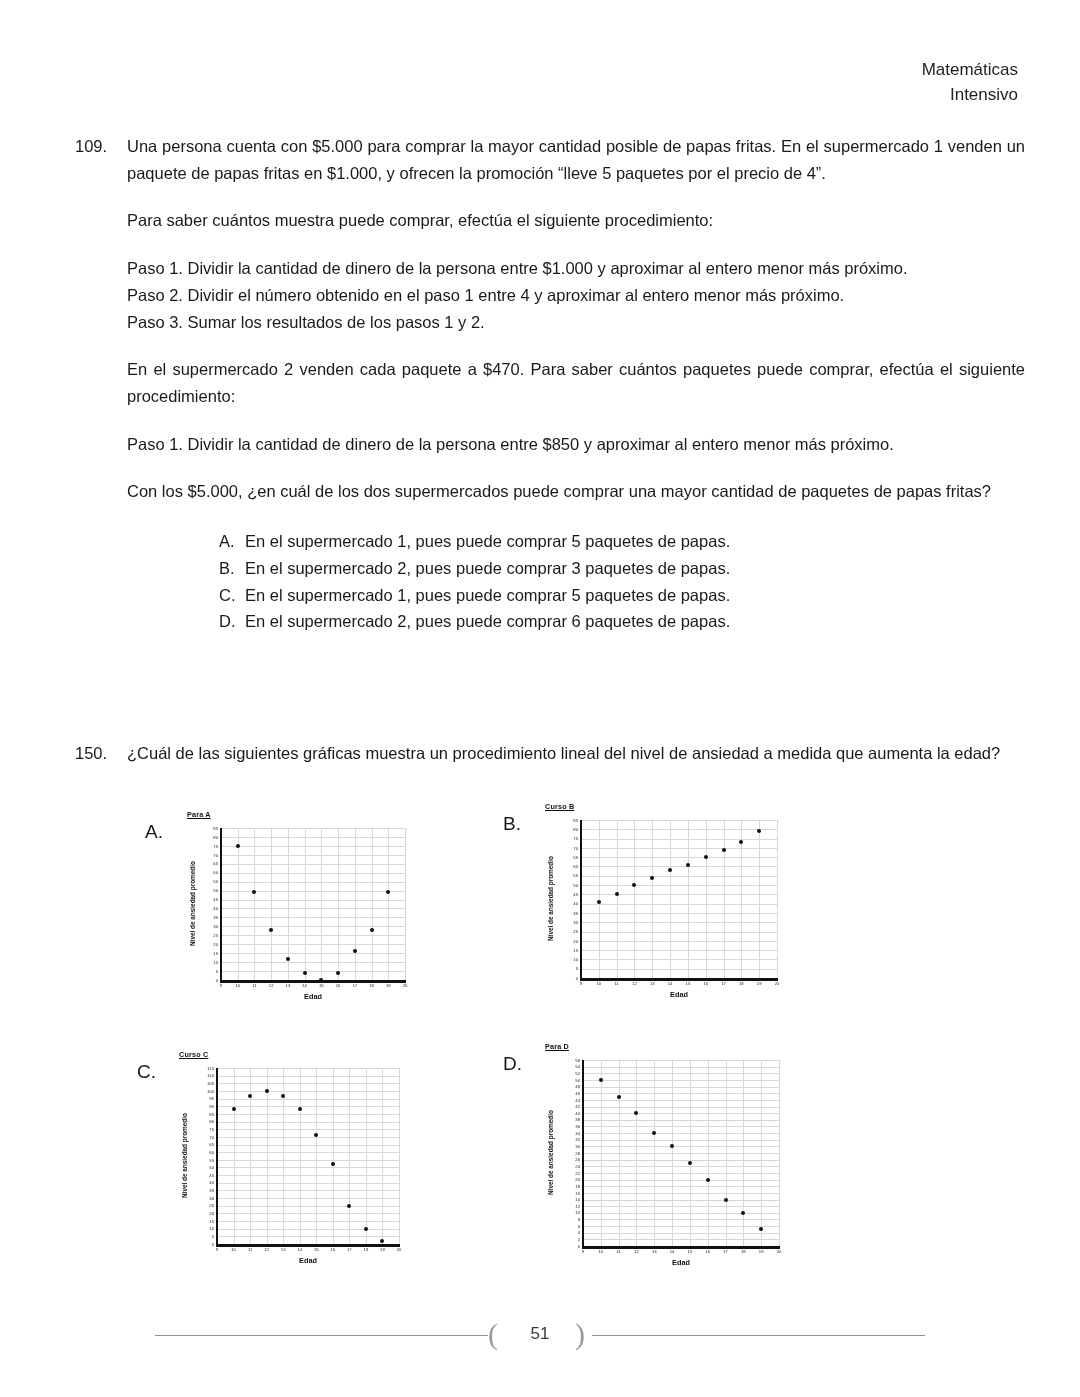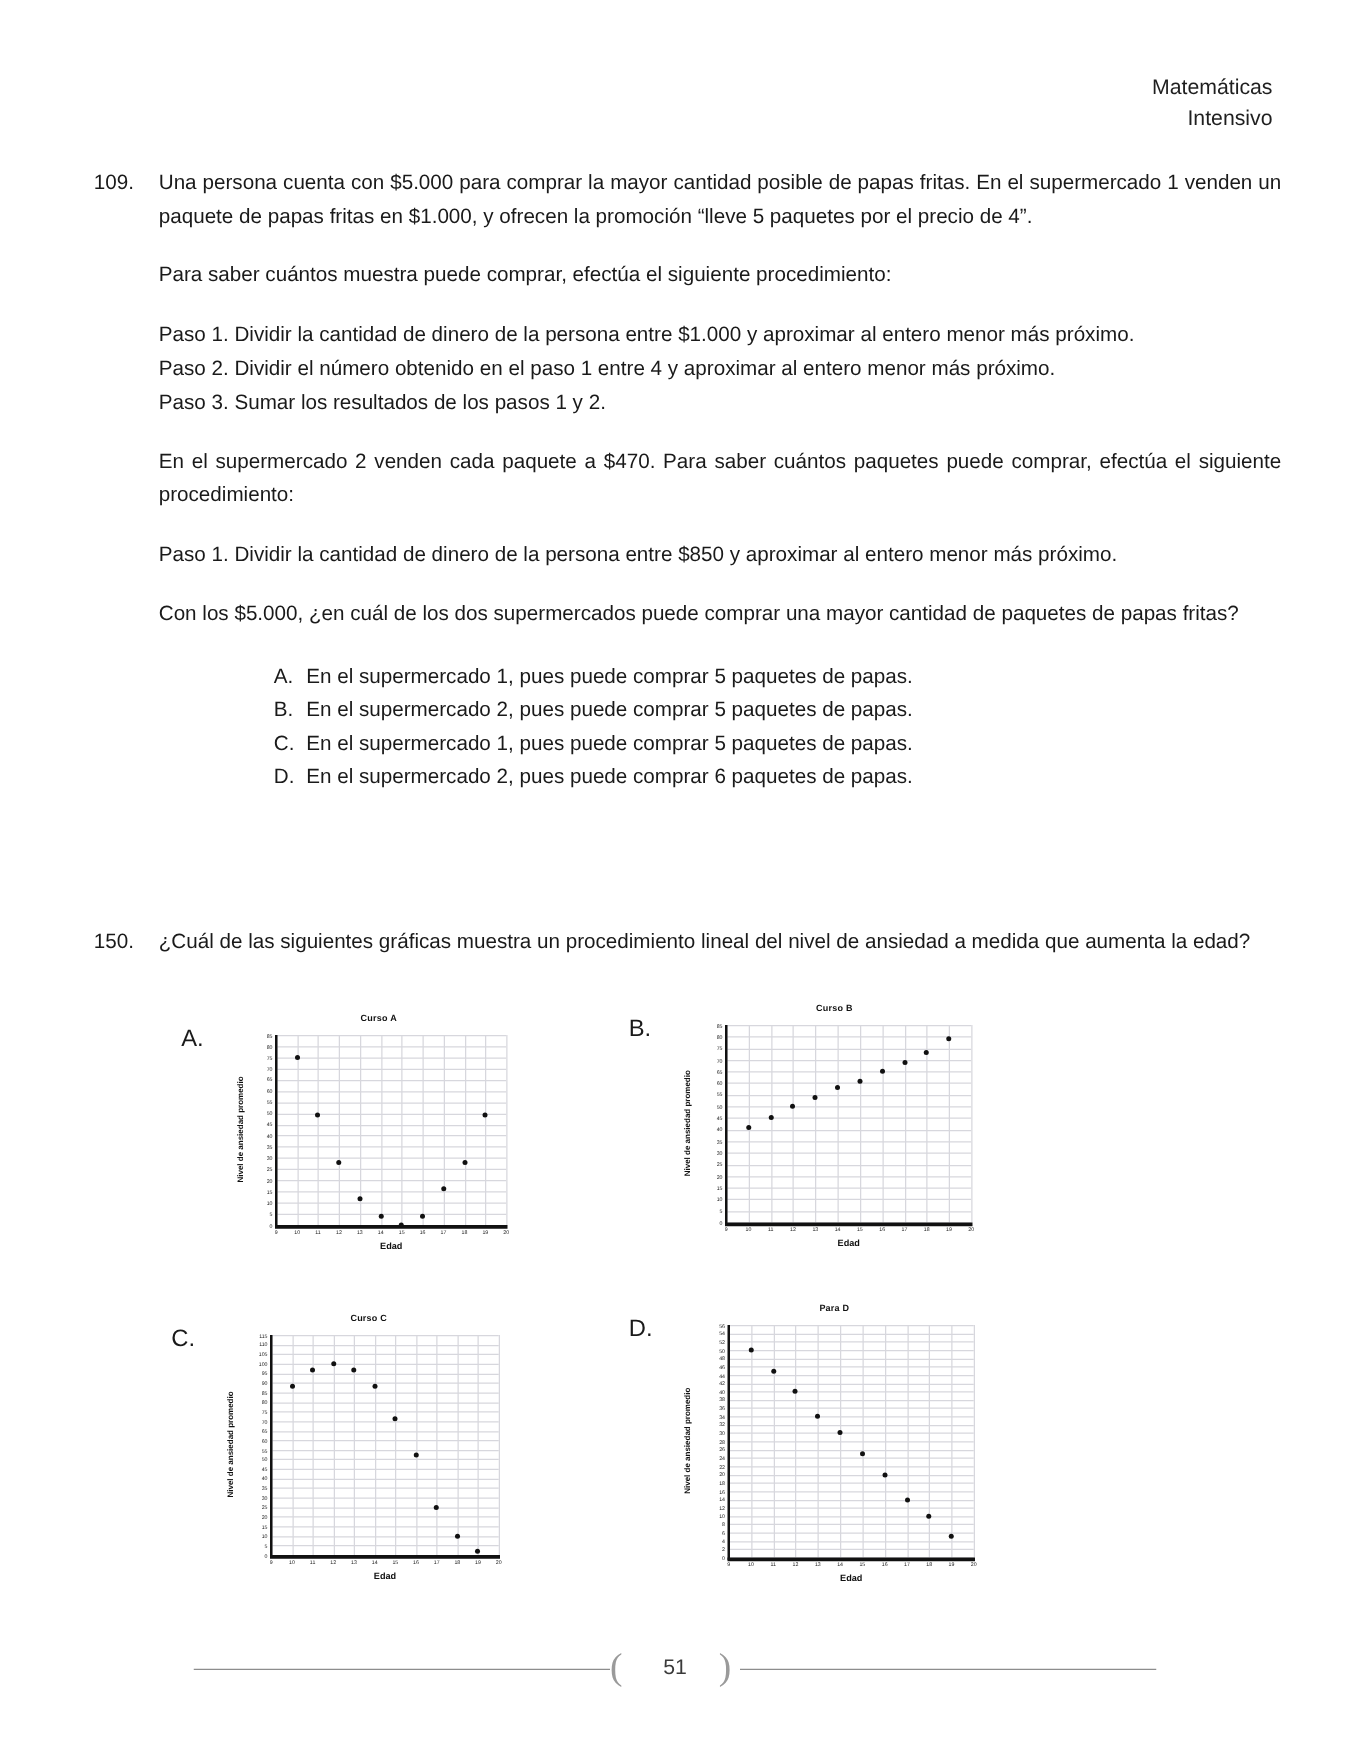--- a/index.html
+++ b/index.html
@@ -106,25 +106,26 @@
 
   
   .chart {
     position: relative;
     background: #ffffff;
   }
   .chart-title {
     position: absolute;
     left: 0; right: 0;
     top: 0;
-    text-align: center;
+    text-align: left;
     font-size: 7.2px;
     font-weight: bold;
     color: #111;
     letter-spacing: 0.2px;
+    text-decoration: underline;
   }
   .ylabel {
     position: absolute;
     font-size: 6.4px;
     font-weight: bold;
     color: #111;
     writing-mode: vertical-rl;
     transform: rotate(180deg);
     white-space: nowrap;
     text-align: center;
@@ -236,21 +237,21 @@
       <div class="spacer-sm"></div>
       <p class="para">Con los $5.000, ¿en cuál de los dos supermercados puede comprar una mayor cantidad de paquetes de papas fritas?</p>
 
       <div class="opts">
         <div class="opt-row">
           <span class="opt-letter">A.</span>
           <span class="opt-text">En el supermercado 1, pues puede comprar 5 paquetes de papas.</span>
         </div>
         <div class="opt-row">
           <span class="opt-letter">B.</span>
-          <span class="opt-text">En el supermercado 2, pues puede comprar 5 paquetes de papas.</span>
+          <span class="opt-text">En el supermercado 2, pues puede comprar 3 paquetes de papas.</span>
         </div>
         <div class="opt-row">
           <span class="opt-letter">C.</span>
           <span class="opt-text">En el supermercado 1, pues puede comprar 5 paquetes de papas.</span>
         </div>
         <div class="opt-row">
           <span class="opt-letter">D.</span>
           <span class="opt-text">En el supermercado 2, pues puede comprar 6 paquetes de papas.</span>
         </div>
       </div>
@@ -262,21 +263,21 @@
     <div class="q-body">
       <p class="para">¿Cuál de las siguientes gráficas muestra un procedimiento lineal del nivel de ansiedad a medida que aumenta la edad?</p>
     </div>
   </div>
 
   <div class="charts">
 
     <div class="chart-cell cell-a">
       <div class="cell-letter">A.</div>
       <div class="chart" id="chart-A" style="width: 232px; height: 198px;">
-          <div class="chart-title" style="top:2px;">Curso A</div>
+          <div class="chart-title" style="top:2px;">Para A</div>
           <div class="plot-area" style="left:34px;top:20px;width:184px;height:152px;"></div>
           <div class="gl-h" style="left:34px;width:184px;top:172.00px;"></div>
           <div class="gl-h" style="left:34px;width:184px;top:163.06px;"></div>
           <div class="gl-h" style="left:34px;width:184px;top:154.12px;"></div>
           <div class="gl-h" style="left:34px;width:184px;top:145.18px;"></div>
           <div class="gl-h" style="left:34px;width:184px;top:136.24px;"></div>
           <div class="gl-h" style="left:34px;width:184px;top:127.29px;"></div>
           <div class="gl-h" style="left:34px;width:184px;top:118.35px;"></div>
           <div class="gl-h" style="left:34px;width:184px;top:109.41px;"></div>
           <div class="gl-h" style="left:34px;width:184px;top:100.47px;"></div>

